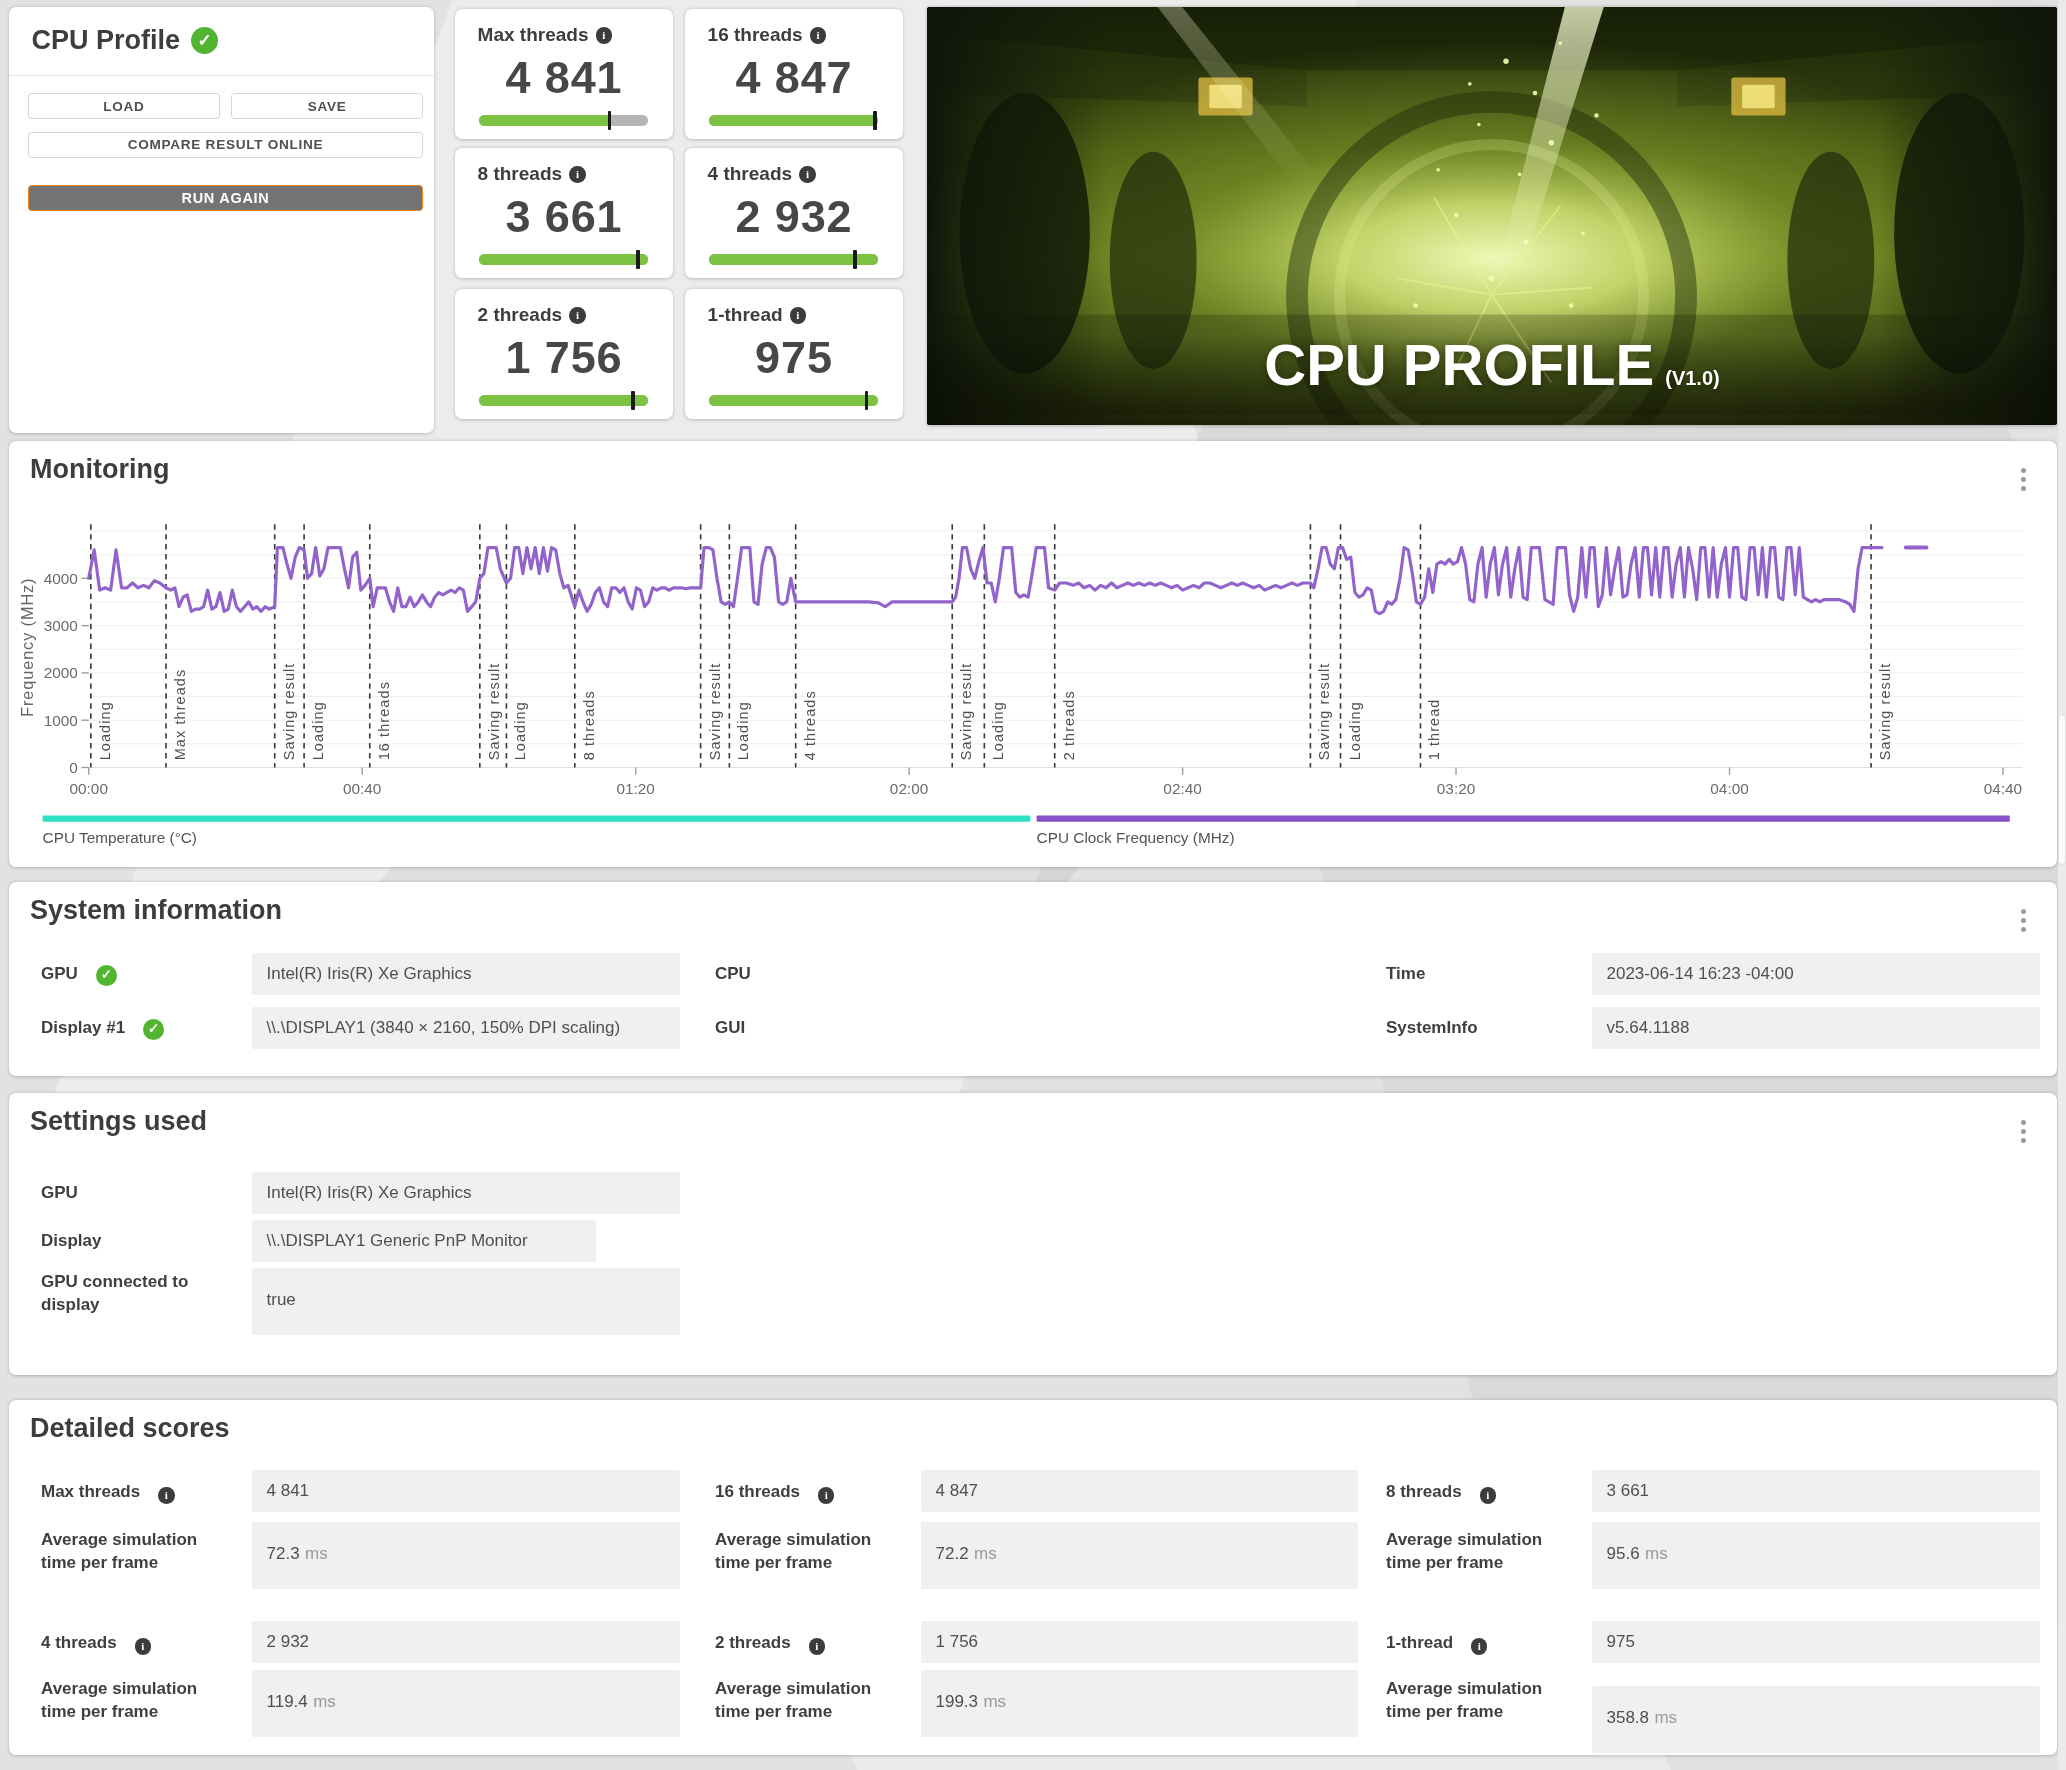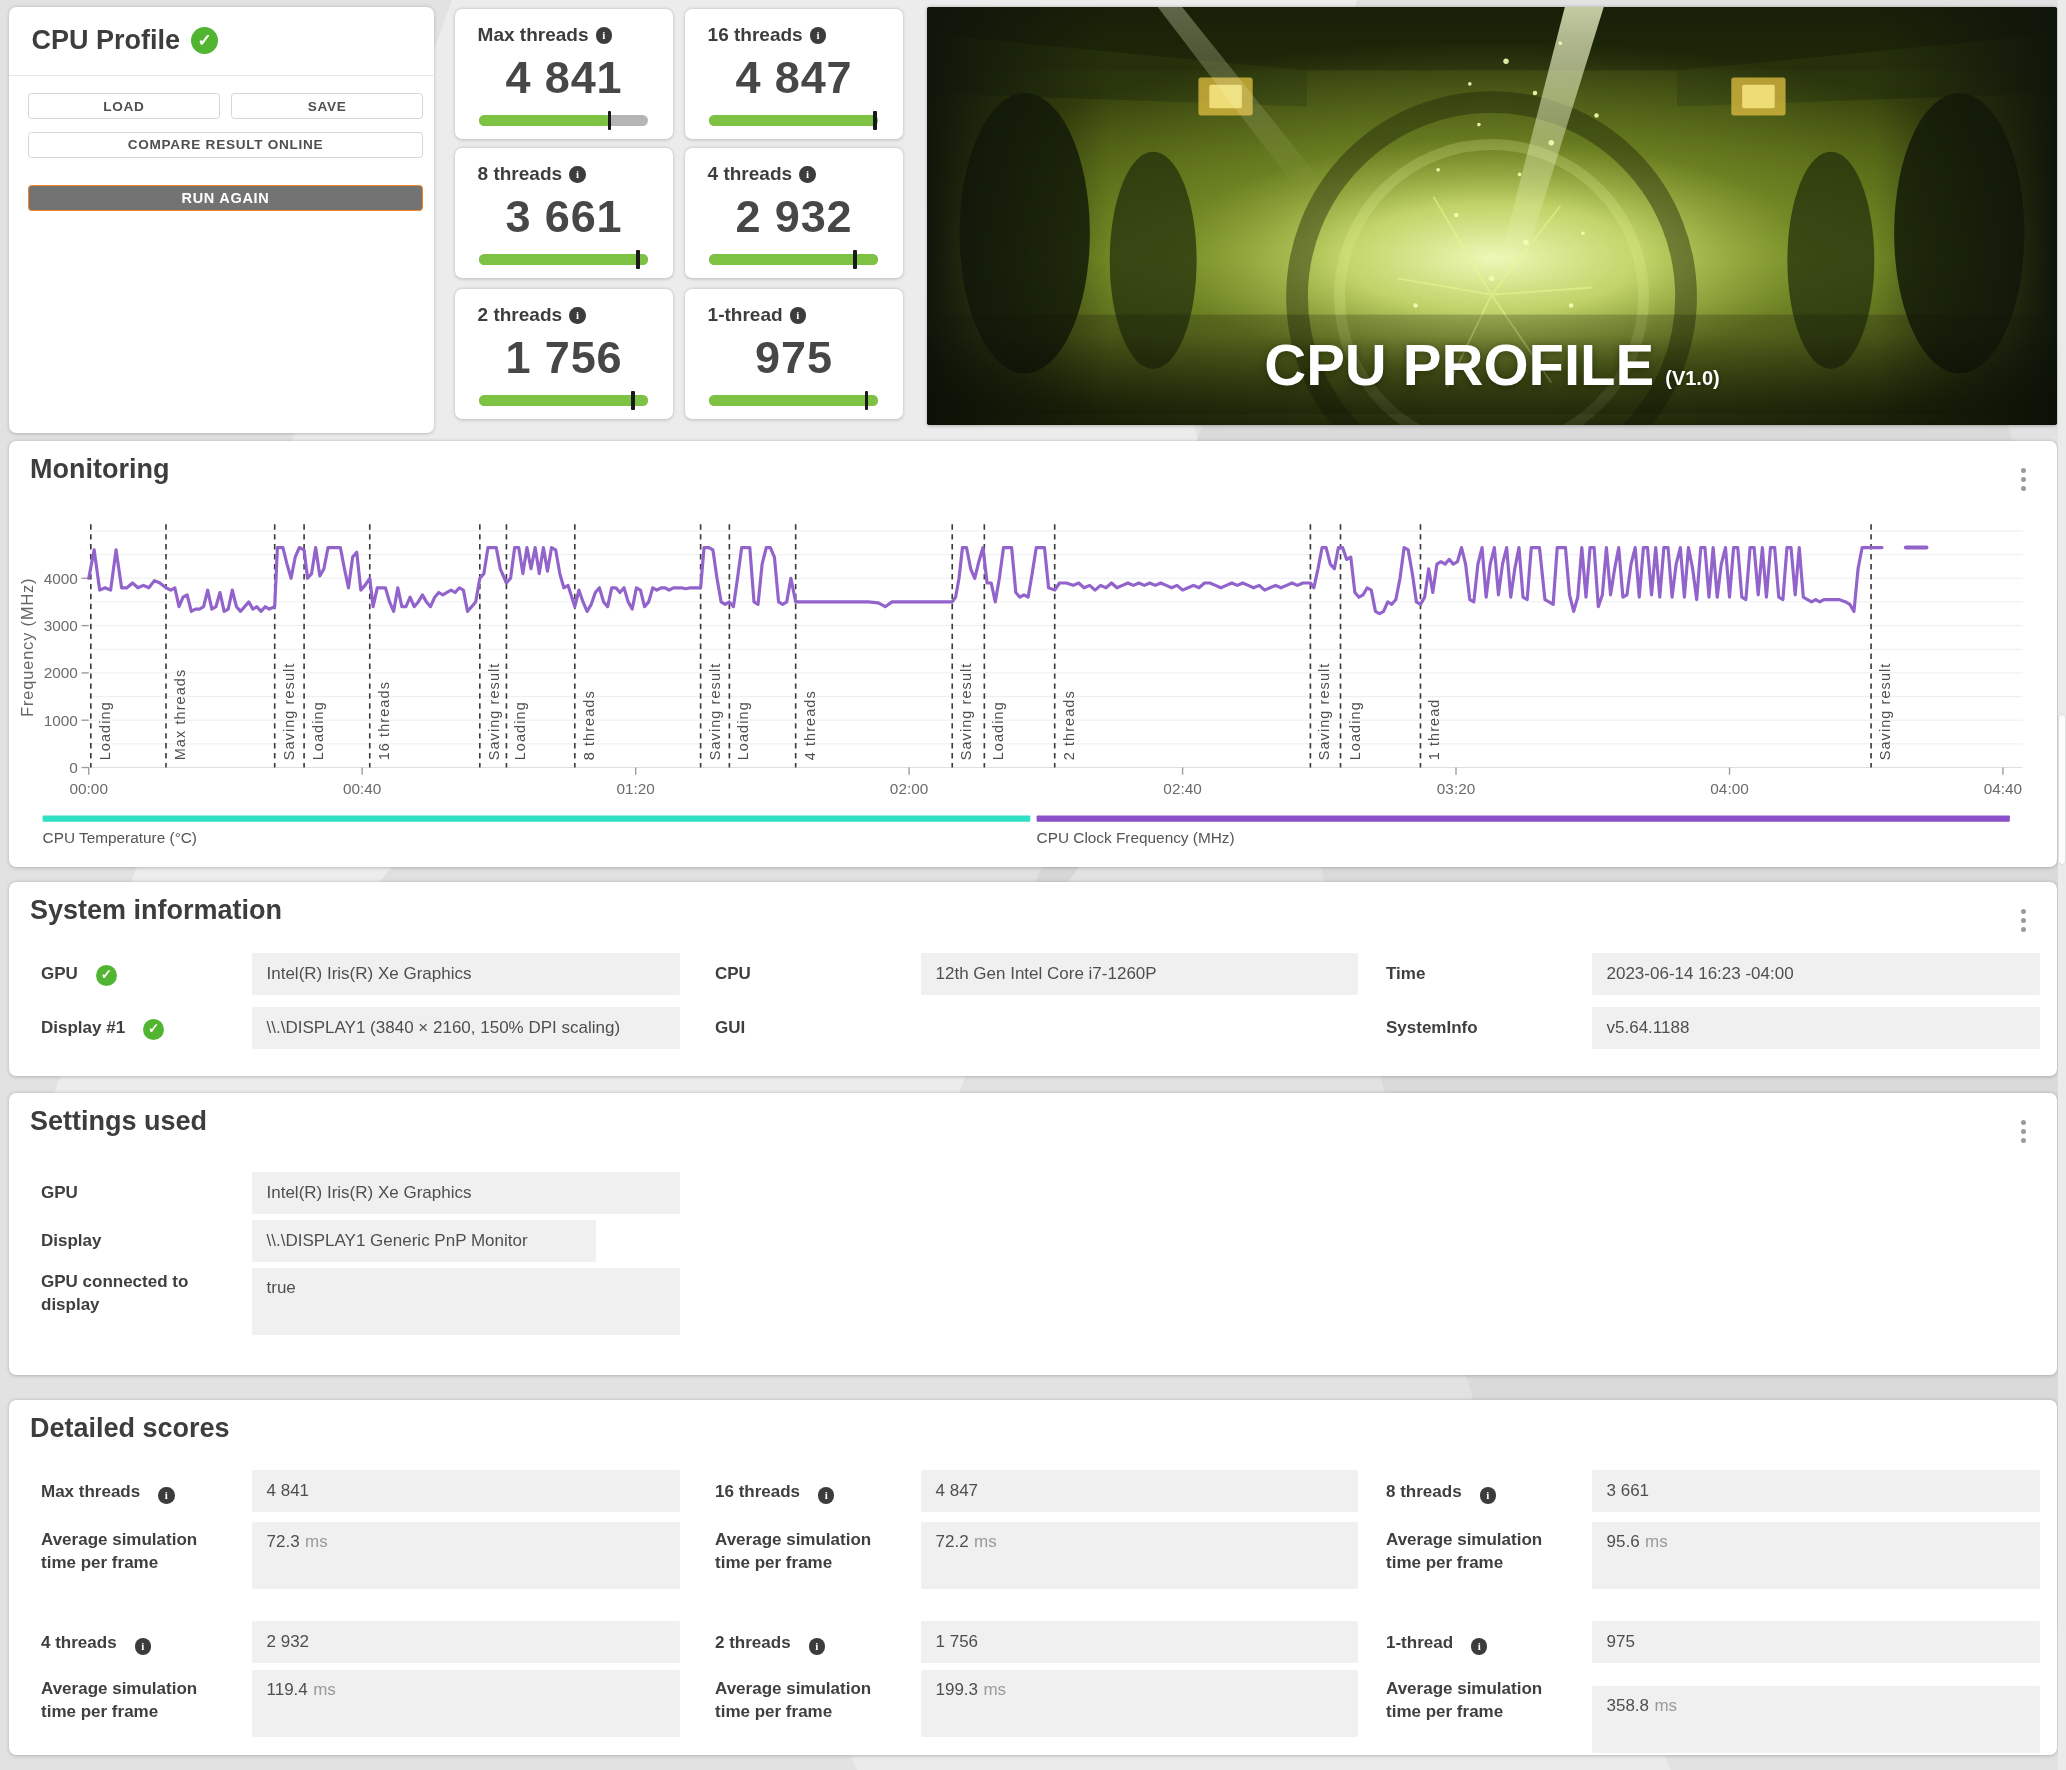--- a/index.html
+++ b/index.html
@@ -79,21 +79,21 @@
   
   .sysinfo-card{left:9px;top:882px;width:2048px;height:194px;}
   .settings-card{left:9px;top:1093px;width:2048px;height:282px;}
   .detailed-card{left:9px;top:1400px;width:2048px;height:355px;}
 
   .f-label{position:absolute;font-size:17px;font-weight:bold;color:#3f3f3f;display:flex;align-items:flex-end;gap:18px;line-height:23.5px;}
   .f-box{
     position:absolute;background:#f0f0f0;border-radius:1.8px;box-sizing:border-box;
     font-size:17px;color:#4f4f4f;display:flex;align-items:center;padding:0 14.5px;height:42px;
   }
-  .f-box.tall{height:67px;align-items:flex-start;padding-top:10px;}
+  .f-box.tall{height:67px;align-items:flex-start;padding-top:22px;}
   .f-box .unit{color:#9a9a9a;margin-left:5.4px;}
   .wrap2{width:163px;line-height:22.6px;display:block;}
 </style>
 </head>
 <body>
 
 <div class="bg-shape bg-s1"></div>
 <div class="bg-shape bg-s2"></div>
 <div class="bg-shape bg-s3"></div>
 <div class="bg-shape bg-s4"></div>
@@ -377,21 +377,20 @@
 
   <div class="f-label" style="left:32px;top:134px;">
     <span>Display #1</span>
       <span class="check-icon small">✓</span>
   </div>
   <div class="f-box" style="left:243px;top:125px;width:428px;">\\.\DISPLAY1 (3840 × 2160, 150% DPI scaling)</div>
 
   <div class="f-label" style="left:706px;top:80px;">
       <span>CPU</span>
     </div>
-  <div class="f-box" style="left:912px;top:71px;width:437px;">12th Gen Intel Core i7-1260P</div>
 
   <div class="f-label" style="left:706px;top:134px;">
       <span>GUI</span>
     </div>
 
   <div class="f-label" style="left:1377px;top:80px;">
       <span>Time</span>
     </div>
   <div class="f-box" style="left:1583px;top:71px;width:448px;">2023-06-14 16:23 -04:00</div>
 

